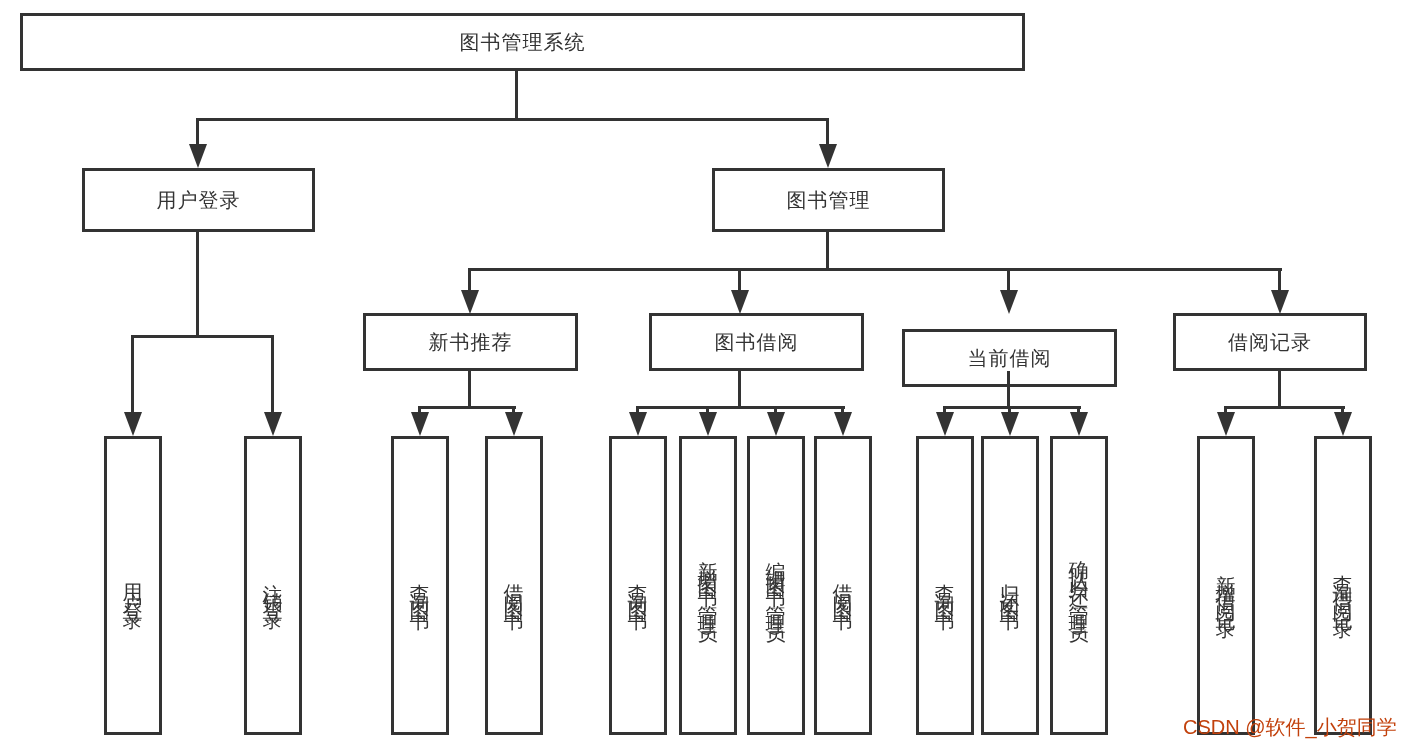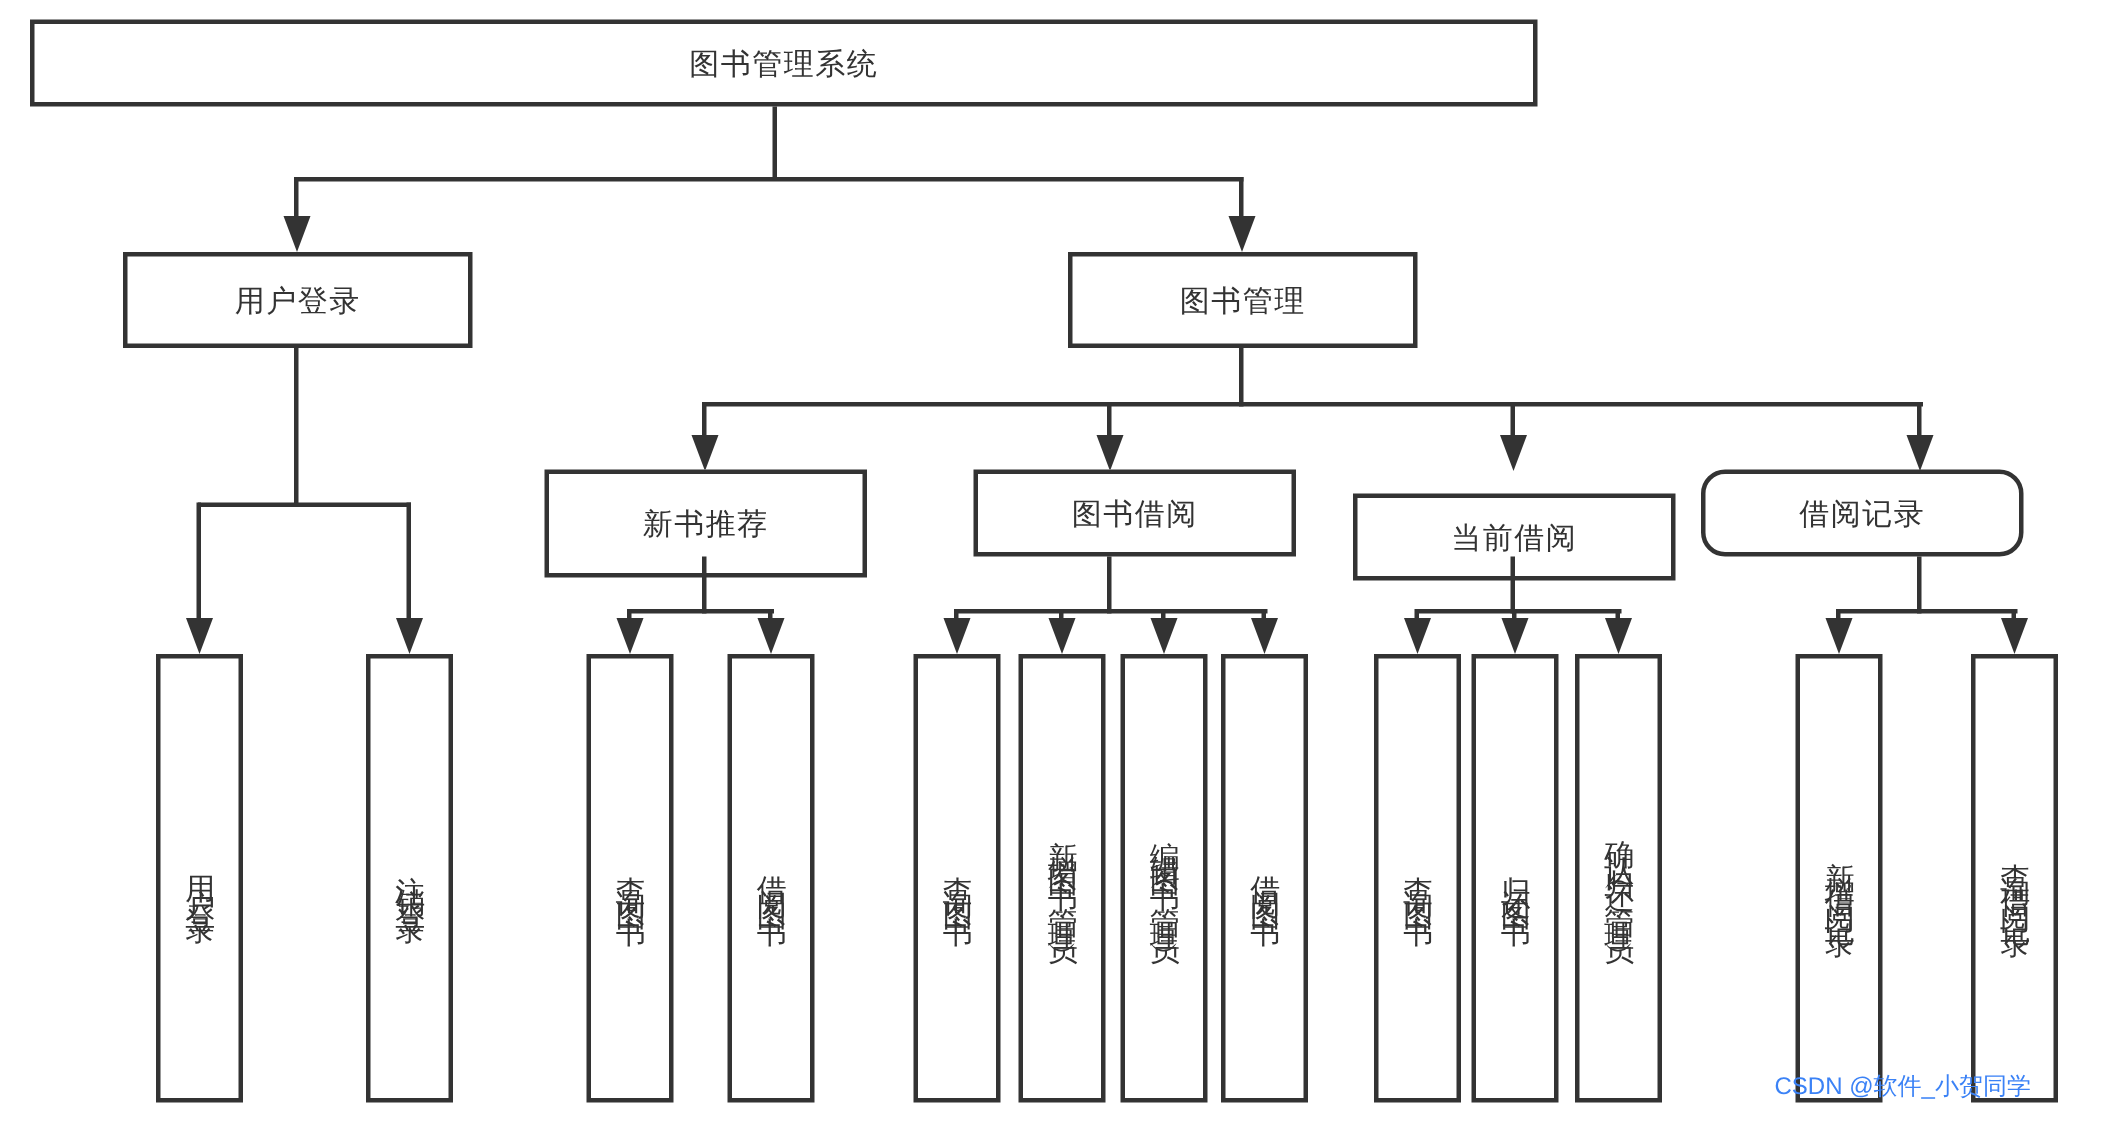--- a/index.html
+++ b/index.html
@@ -37,22 +37,22 @@
     position: absolute;
     width: 0; height: 0;
     border-left: 9px solid transparent;
     border-right: 9px solid transparent;
     border-top: 24px solid #333333;
   }
   .watermark {
     position: absolute;
     left: 1183px;
     top: 714px;
-    font-size: 16px;
-    color: #3b82f6;
+    font-size: 20px;
+    color: #c2410c;
     white-space: nowrap;
     z-index: 10;
     text-align: center;
   }
 </style>
 </head>
 <body>
 
 <div id="canvas">
 
@@ -79,24 +79,24 @@
   <div class="h" style="left:469px; top:268px; width:813px;"></div>
   <div class="v" style="left:468px; top:268px; height:26px;"></div>
   <div class="arrow" style="left:461px; top:290px;"></div>
   <div class="v" style="left:738px; top:268px; height:26px;"></div>
   <div class="arrow" style="left:731px; top:290px;"></div>
   <div class="v" style="left:1007px; top:268px; height:26px;"></div>
   <div class="arrow" style="left:1000px; top:290px;"></div>
   <div class="v" style="left:1278px; top:268px; height:26px;"></div>
   <div class="arrow" style="left:1271px; top:290px;"></div>
 
-  <div class="box" style="left:363px; top:313px; width:215px; height:72px;text-align:right;">新书推荐</div>
+  <div class="box" style="left:363px; top:313px; width:215px; height:58px;text-align:right;">新书推荐</div>
   <div class="box" style="left:633px; top:313px; width:215px; height:58px;margin-left:16px;">图书借阅</div>
   <div class="box" style="left:902px; top:329px; width:215px; height:58px;">当前借阅</div>
-  <div class="box" style="left:1134px; top:313px; width:215px; height:58px;border-radius:16px;">借阅记录</div>
+  <div class="box" style="left:1173px; top:313px; width:194px; height:58px;">借阅记录</div>
 
   <div class="v" style="left:468px; top:371px; height:38px;"></div>
   <div class="h" style="left:419px; top:406px; width:97px;"></div>
   <div class="v" style="left:418px; top:406px; height:10px;"></div>
   <div class="arrow" style="left:411px; top:412px;"></div>
   <div class="v" style="left:512px; top:406px; height:10px;"></div>
   <div class="arrow" style="left:505px; top:412px;"></div>
 
   <div class="v" style="left:738px; top:371px; height:38px;"></div>
   <div class="h" style="left:637px; top:406px; width:208px;"></div>

